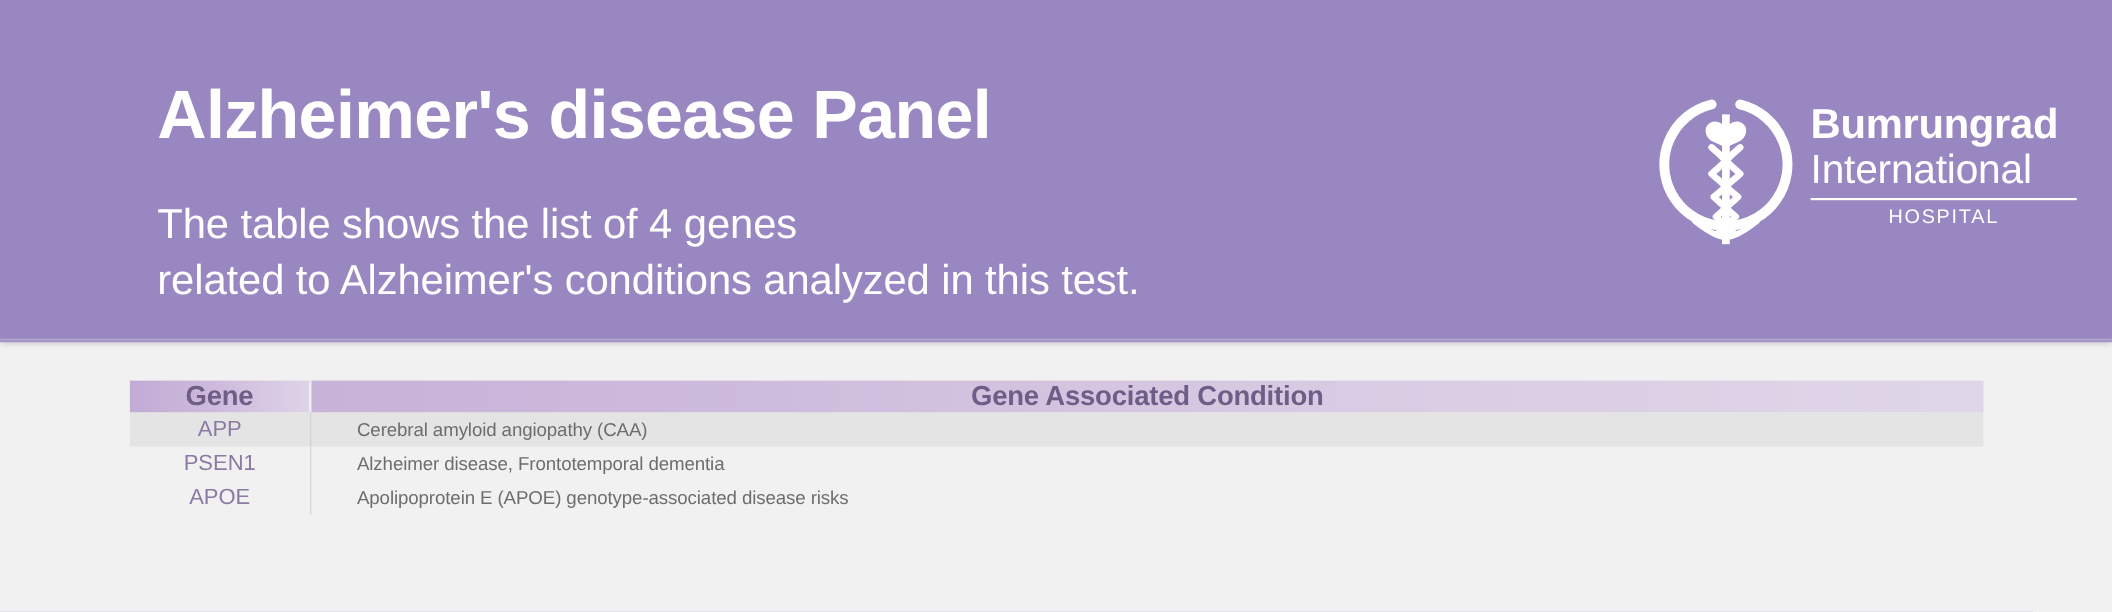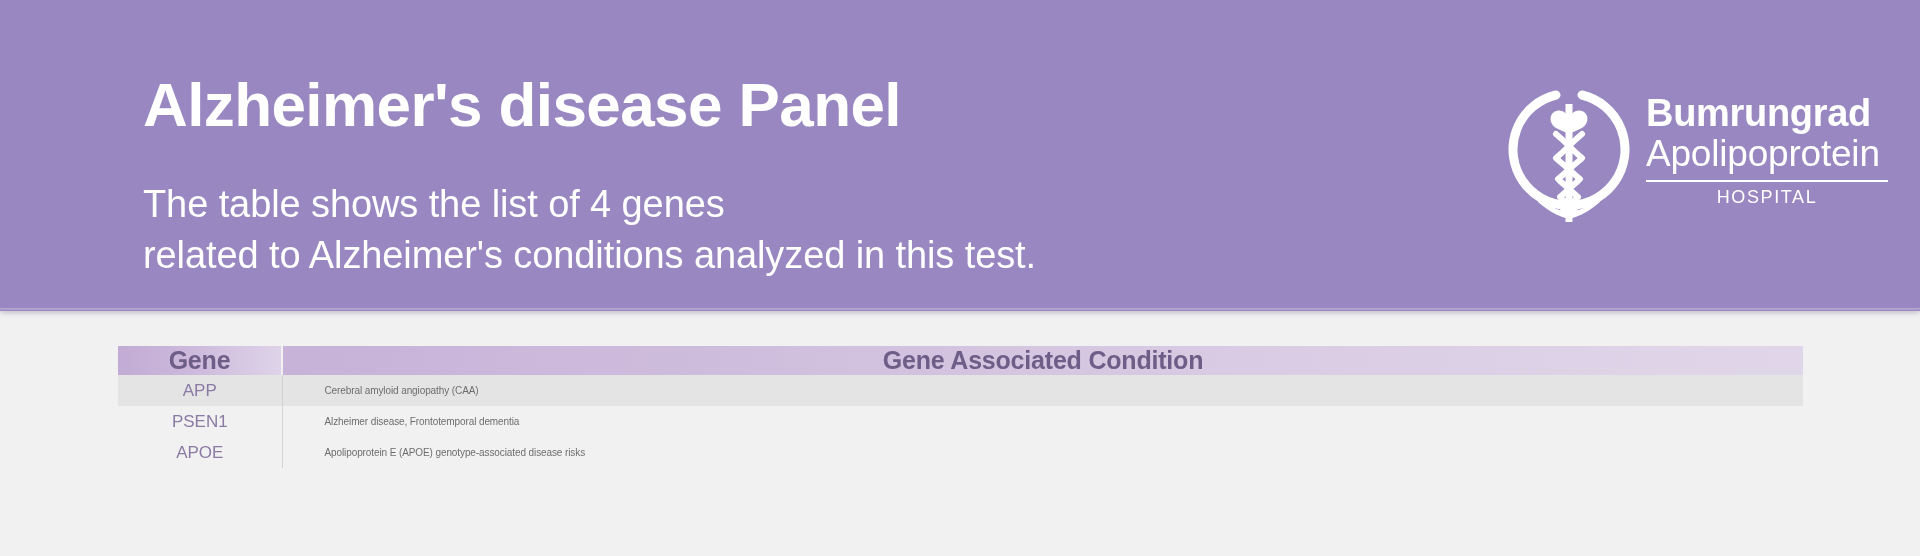--- a/index.html
+++ b/index.html
@@ -170,27 +170,27 @@
     font-size: 16px;
     color: #6a6a6a;
     font-weight: normal;
   }
   .gene-table tbody tr.alt td {
     background: #e4e4e4;
   }
   .gene-table tbody tr td.cell-gene {
     text-align: center;
     color: #8b7ba4;
-    font-size: 17px;
+    font-size: 20px;
     border-right: 1px solid #d2d2d2;
   }
   .gene-table tbody tr td.cell-cond {
     padding-left: 42px;
     color: #6d6d6d;
-    font-size: 10px;
+    font-size: 17px;
     letter-spacing: -0.1px;
   }
 </style>
 </head>
 <body>
 
 <div class="page">
 
   <div class="hero">
 
@@ -229,21 +229,21 @@
             <path d="M 54 113 C 60 119, 62 120, 68 126"></path>
             <path d="M 68 113 C 62 119, 60 120, 54 126"></path>
           </g>
 
           <path d="M 30 116 C 42 126, 50 130, 58 132 L 58 126 C 48 123, 40 120, 33 113 Z" fill="#ffffff"></path>
           <path d="M 92 116 C 80 126, 72 130, 64 132 L 64 126 C 74 123, 82 120, 89 113 Z" fill="#ffffff"></path>
         </svg>
       </div>
       <div class="logo-wordmark">
         <div class="logo-line1">Bumrungrad</div>
-        <div class="logo-line2">Apolipoprotein</div>
+        <div class="logo-line2">International</div>
         <div class="logo-rule"></div>
         <div class="logo-line3">HOSPITAL</div>
       </div>
     </div>
 
     <div class="hero-sheen"></div>
   </div>
 
   <div class="panel">
     <table class="gene-table">

